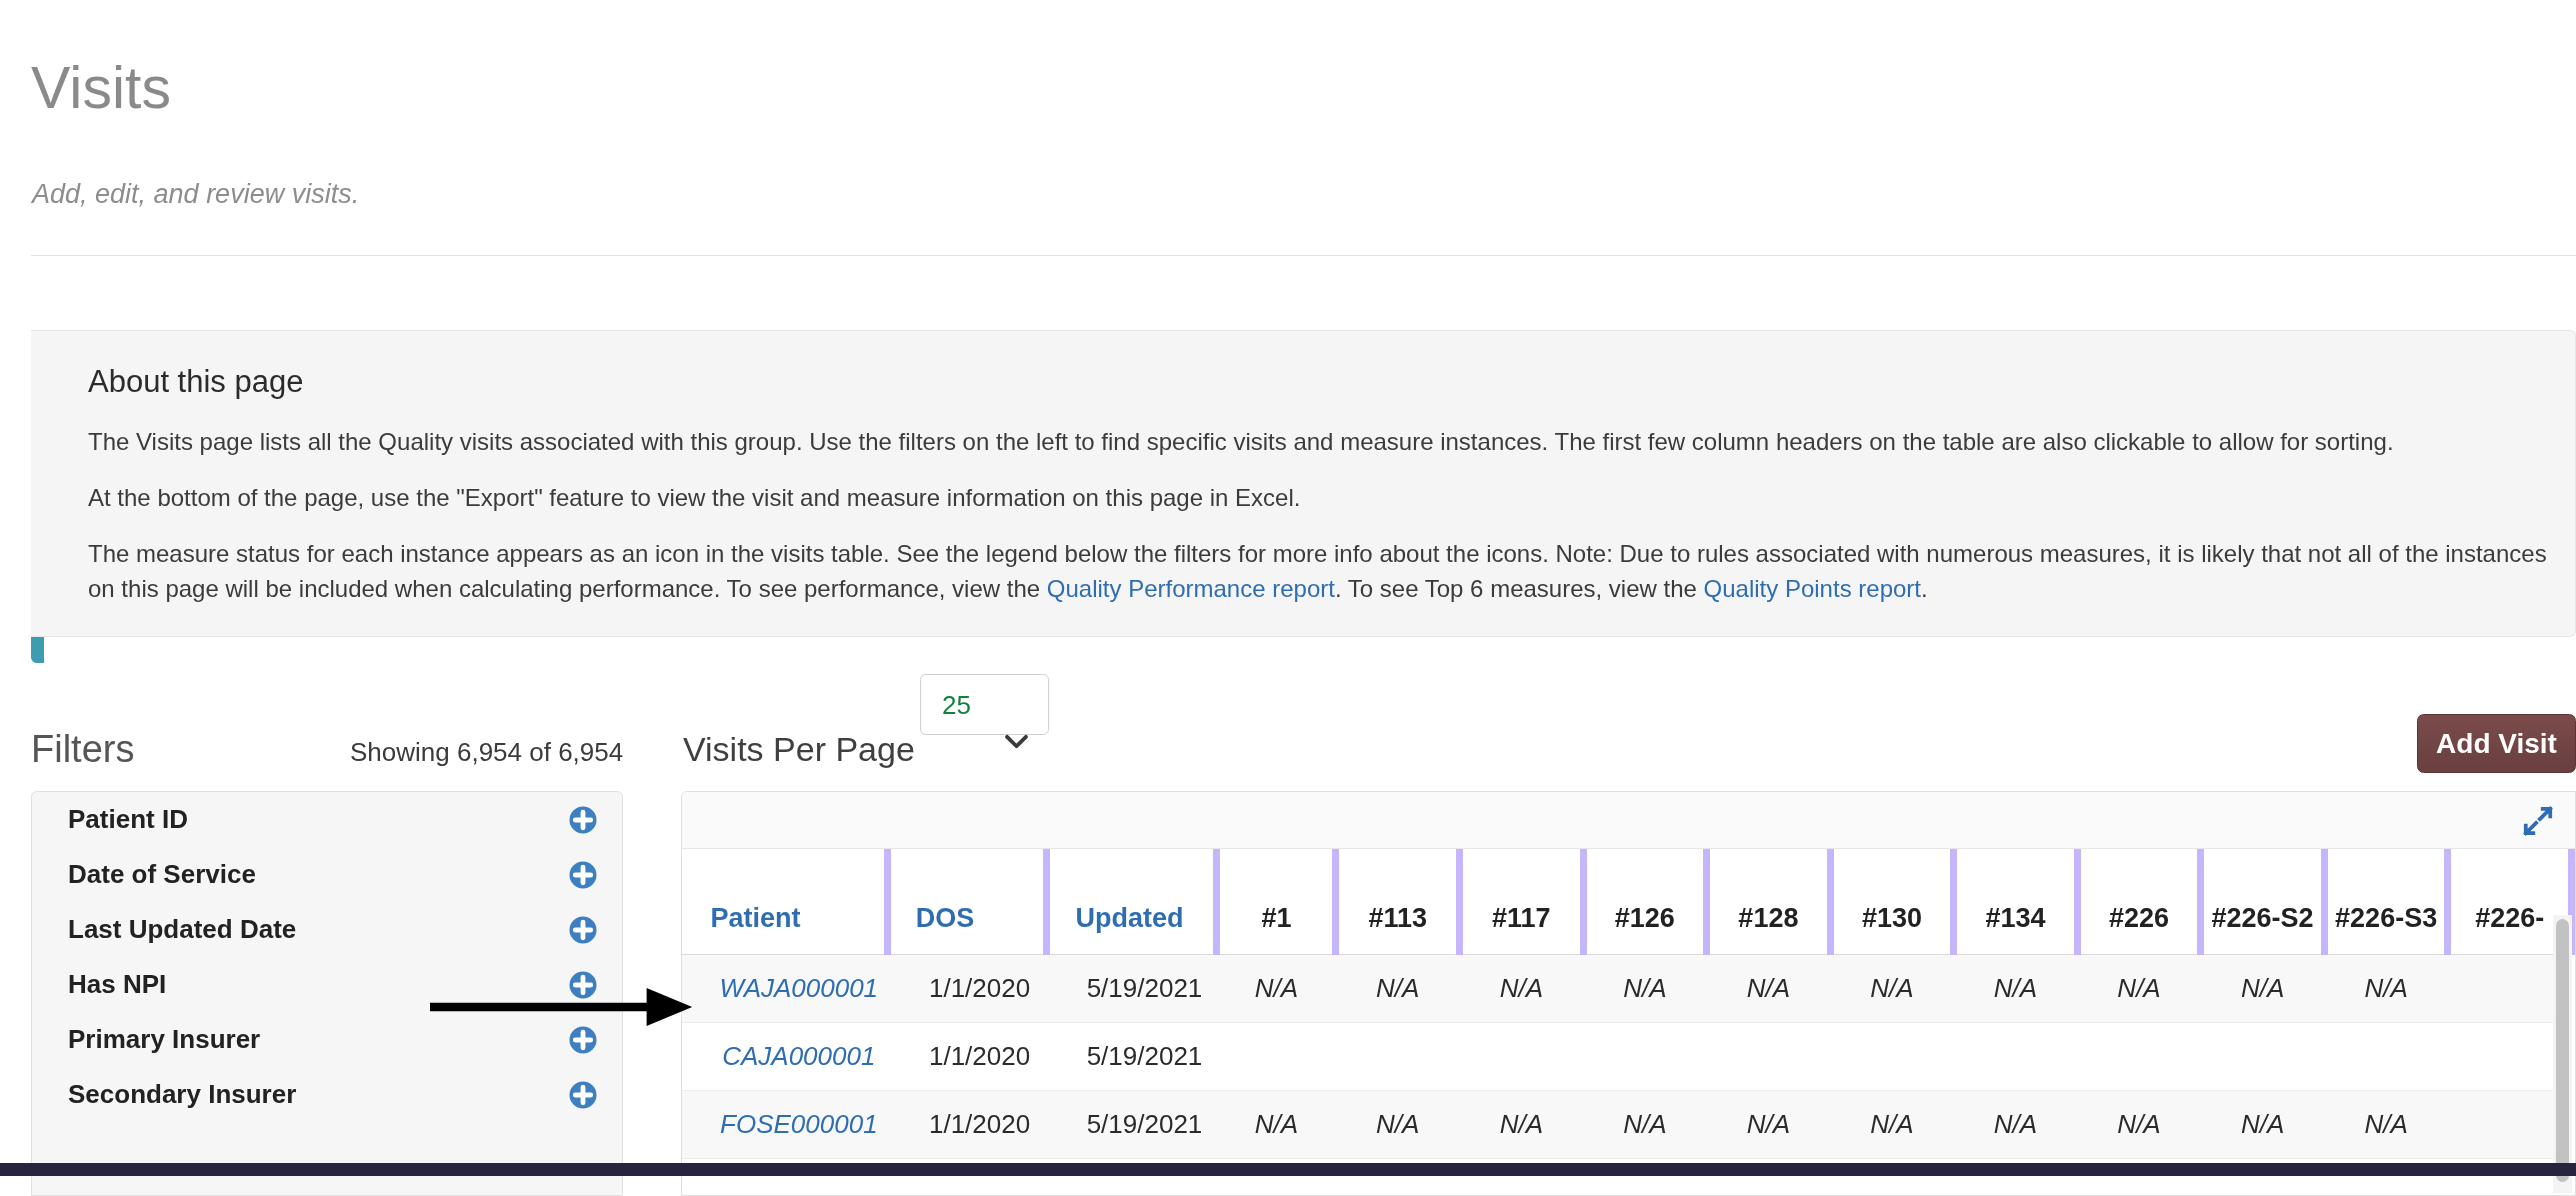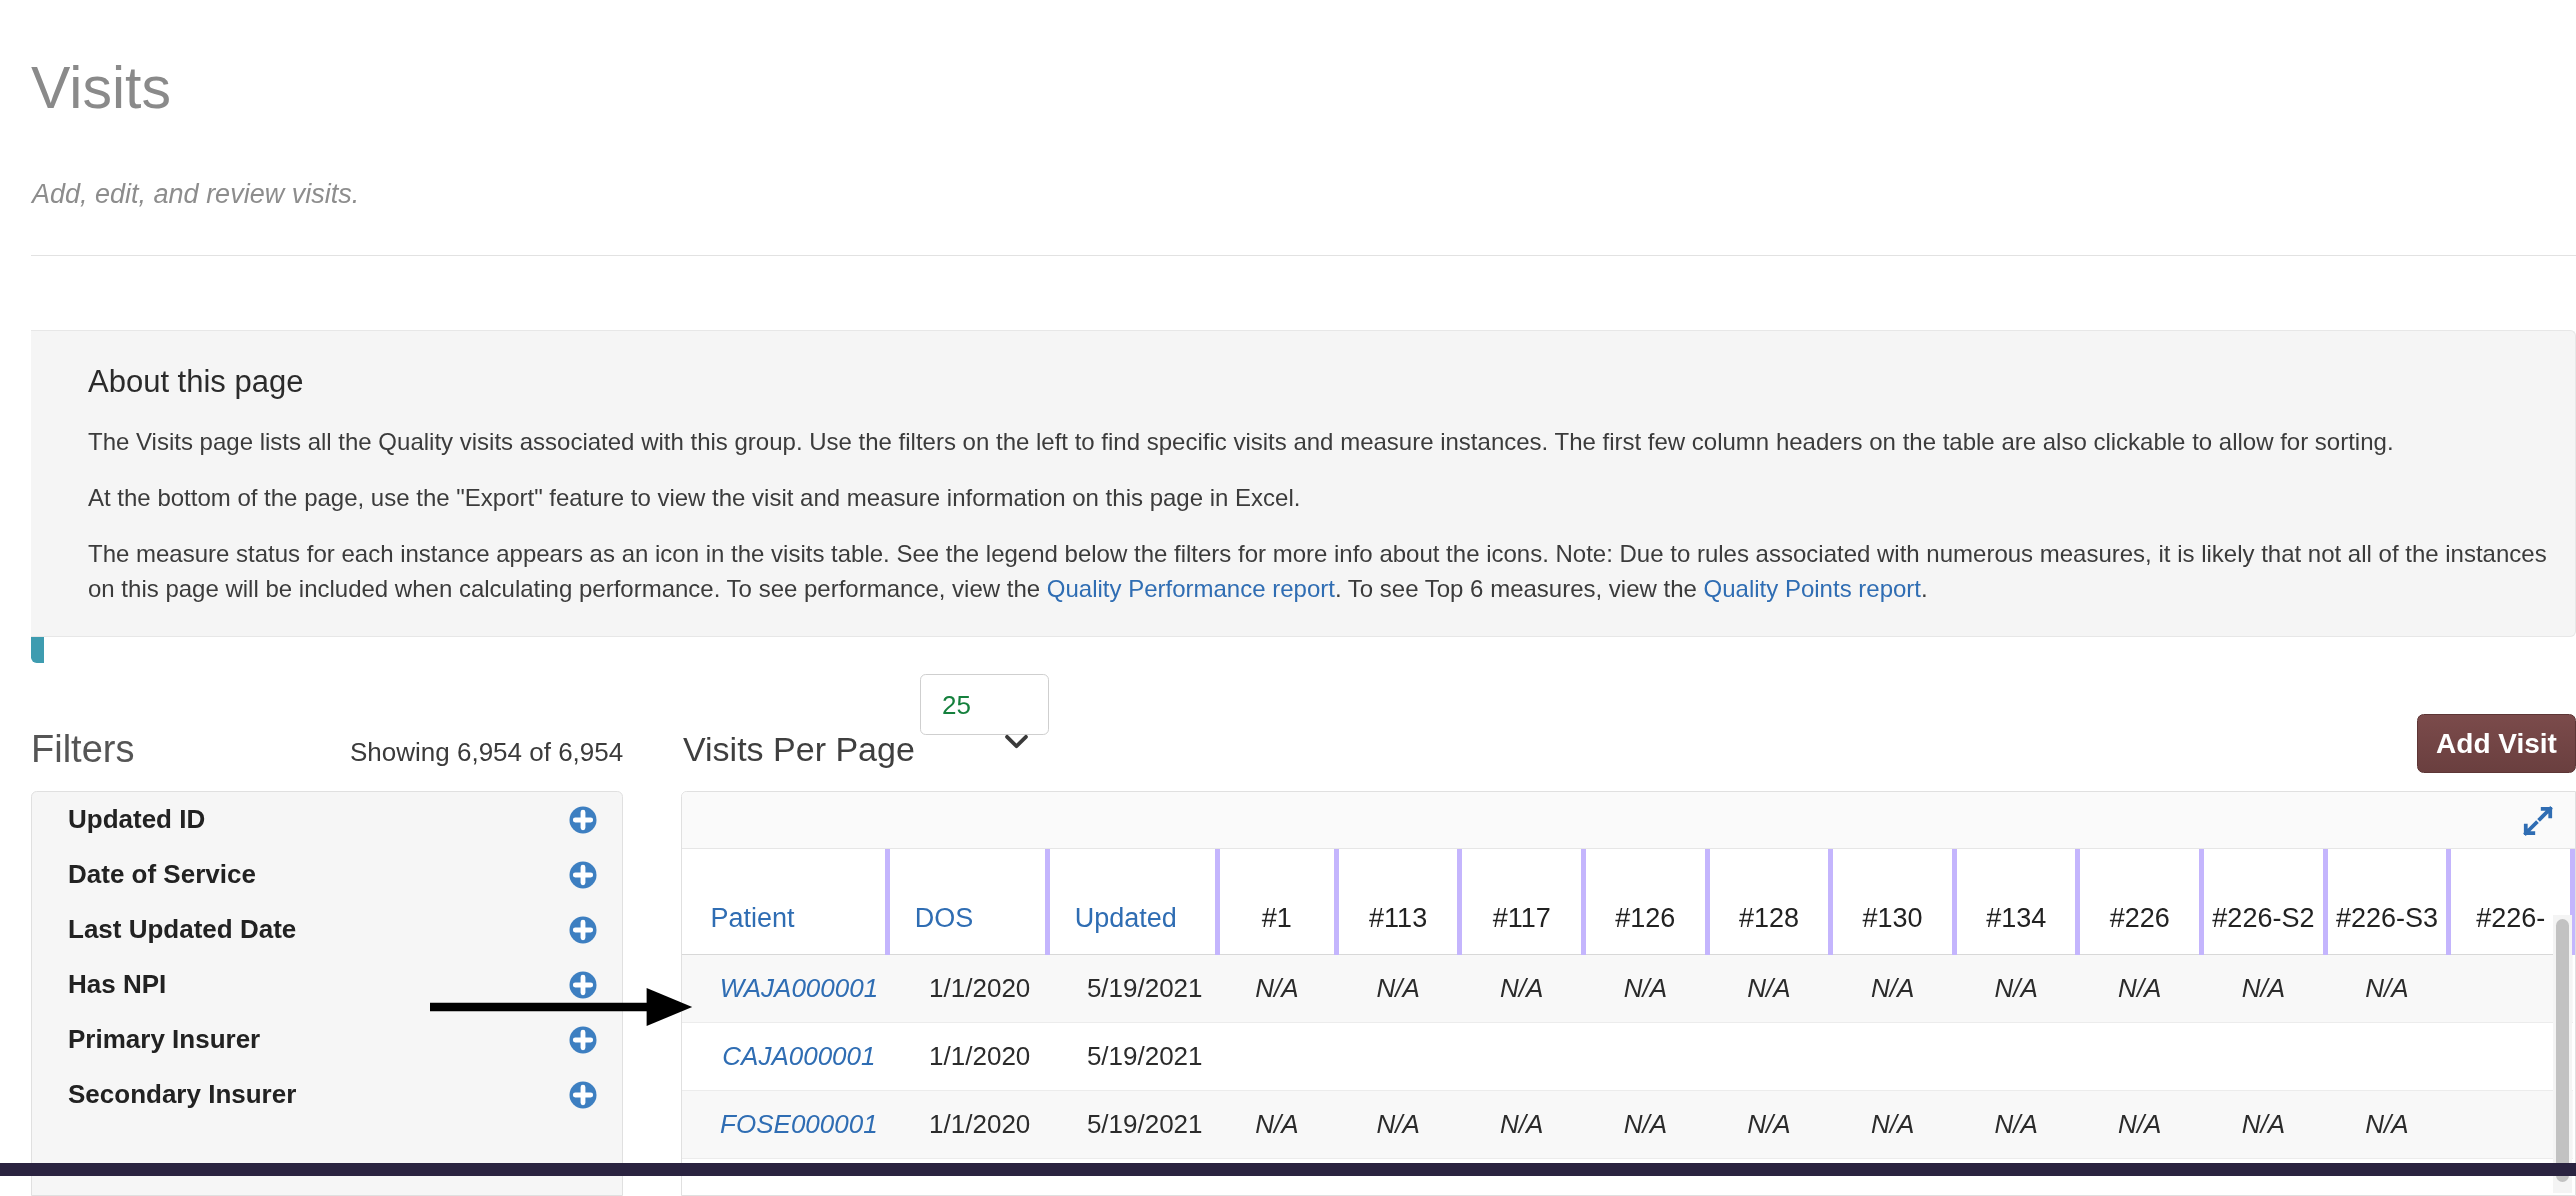--- a/index.html
+++ b/index.html
@@ -208,24 +208,24 @@
   table.visits {
     width: 100%;
     border-collapse: collapse;
     table-layout: fixed;
   }
   table.visits th {
     height: 105px;
     vertical-align: bottom;
     padding-bottom: 19px;
     font-size: 27px;
-    font-weight: normal;
+    font-weight: bold;
     color: #222;
     text-align: center;
-    border-right: 5px solid #c4b5fd;
+    border-right: 7px solid #c4b5fd;
     border-bottom: 1px solid #d8d8d8;
     background: #fff;
     line-height: 1.15;
   }
   table.visits th.sortable { color: #2f6db3; cursor: pointer; }
   table.visits th.col-patient { text-align: left; padding-left: 28.5px; }
   table.visits th.col-dos,
   table.visits th.col-updated { text-align: left; padding-left: 25px; }
 
   table.visits td {
@@ -287,21 +287,21 @@
     <p class="about-p">The Visits page lists all the Quality visits associated with this group. Use the filters on the left to find specific visits and measure instances. The first few column headers on the table are also clickable to allow for sorting.</p>
     <p class="about-p">At the bottom of the page, use the "Export" feature to view the visit and measure information on this page in Excel.</p>
     <p class="about-p"><span>The measure status for each instance appears as an icon in the visits table. See the legend below the filters for more info about the icons. Note: Due to rules associated with numerous measures, it is likely that not all of the instances on this page will be included when calculating performance. To see performance, view the </span><a class="about-link" href="#">Quality Performance report</a><span>. To see Top 6 measures, view the </span><a class="about-link" href="#">Quality Points report</a><span>.</span></p>
   </div>
 
   <div class="filters-title">Filters</div>
   <div class="showing-count">Showing 6,954 of 6,954</div>
 
   <div class="filters-panel" id="filters-panel">
       <div class="filter-row">
-        <span class="filter-label">Updated ID</span>
+        <span class="filter-label">Patient ID</span>
         <span class="plus-icon"><svg width="28" height="28" viewBox="0 0 29 29">
             <circle cx="14.5" cy="14.5" r="14" fill="#3d7fc1"></circle>
             <path d="M14.5 6.5 v16 M6.5 14.5 h16" stroke="#fff" stroke-width="5" stroke-linecap="round"></path>
           </svg></span>
       </div>
       <div class="filter-row">
         <span class="filter-label">Date of Service</span>
         <span class="plus-icon"><svg width="28" height="28" viewBox="0 0 29 29">
             <circle cx="14.5" cy="14.5" r="14" fill="#3d7fc1"></circle>
             <path d="M14.5 6.5 v16 M6.5 14.5 h16" stroke="#fff" stroke-width="5" stroke-linecap="round"></path>

